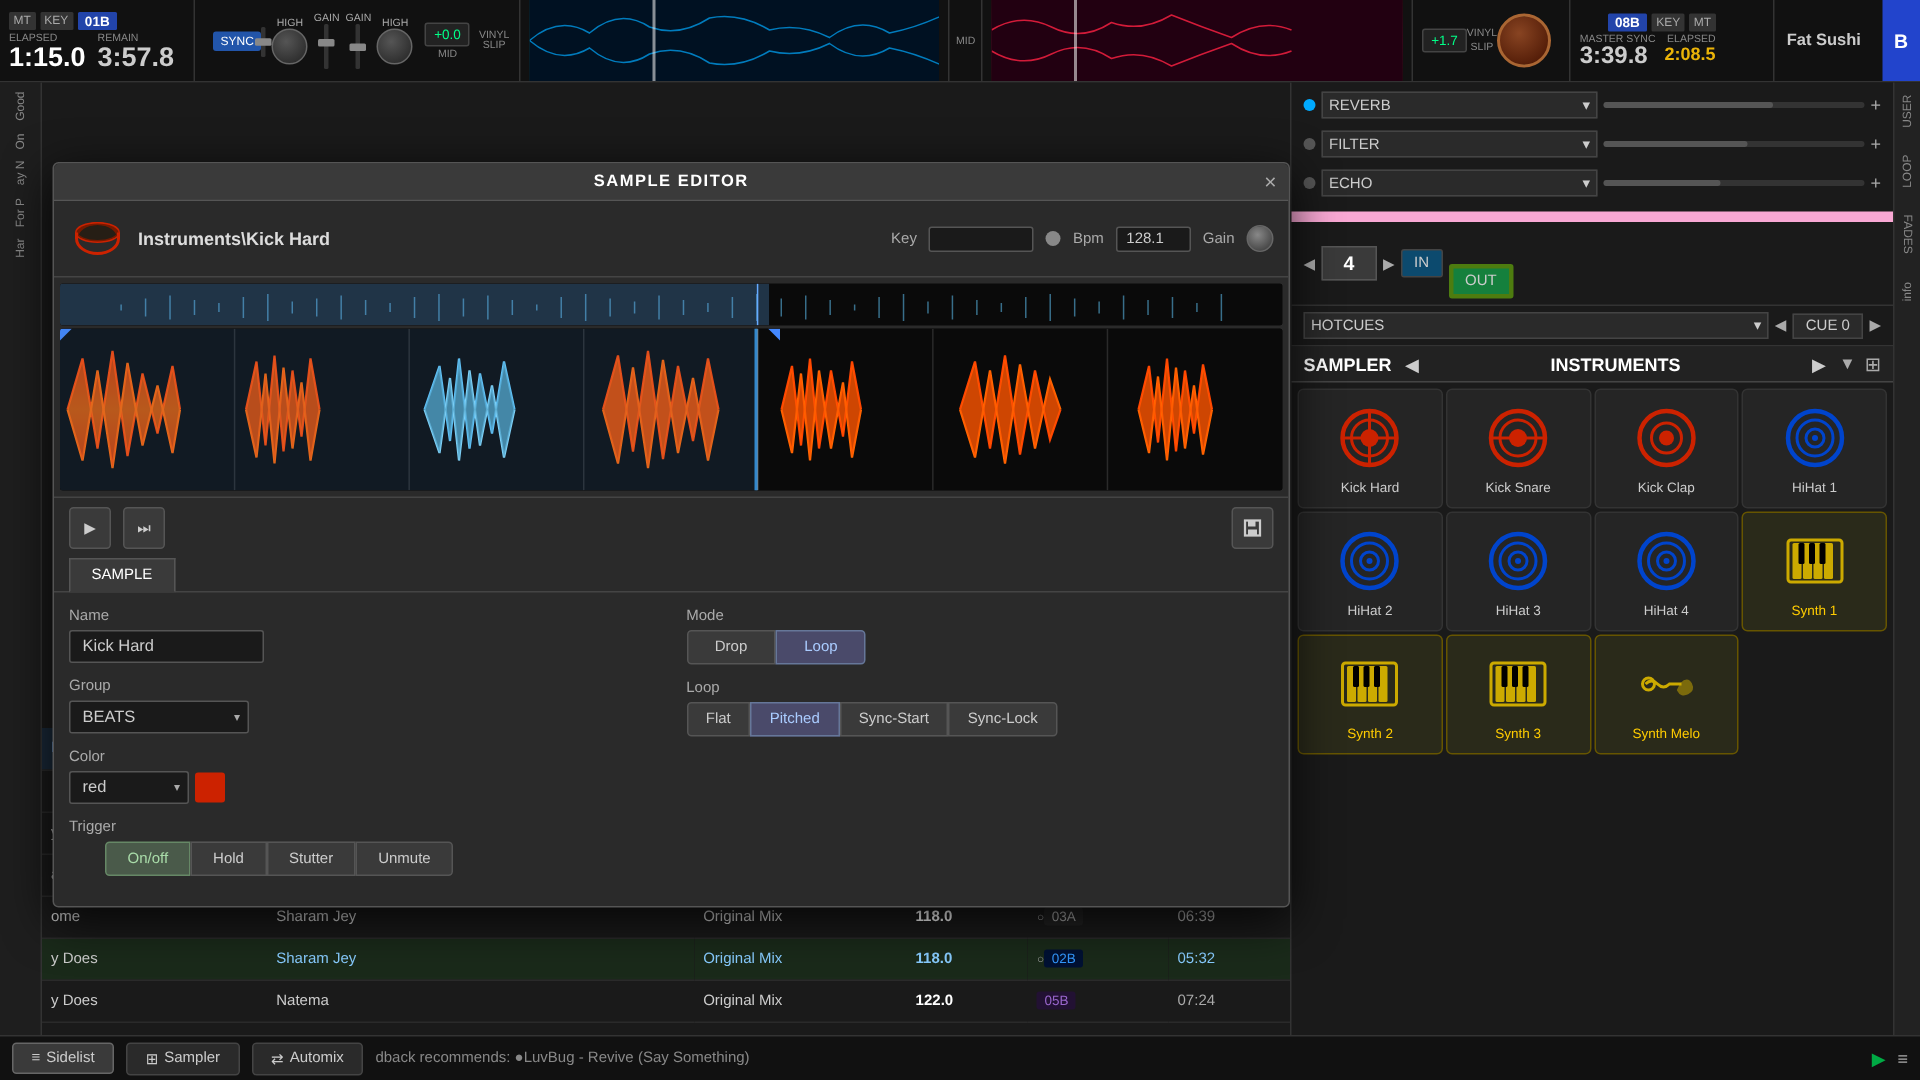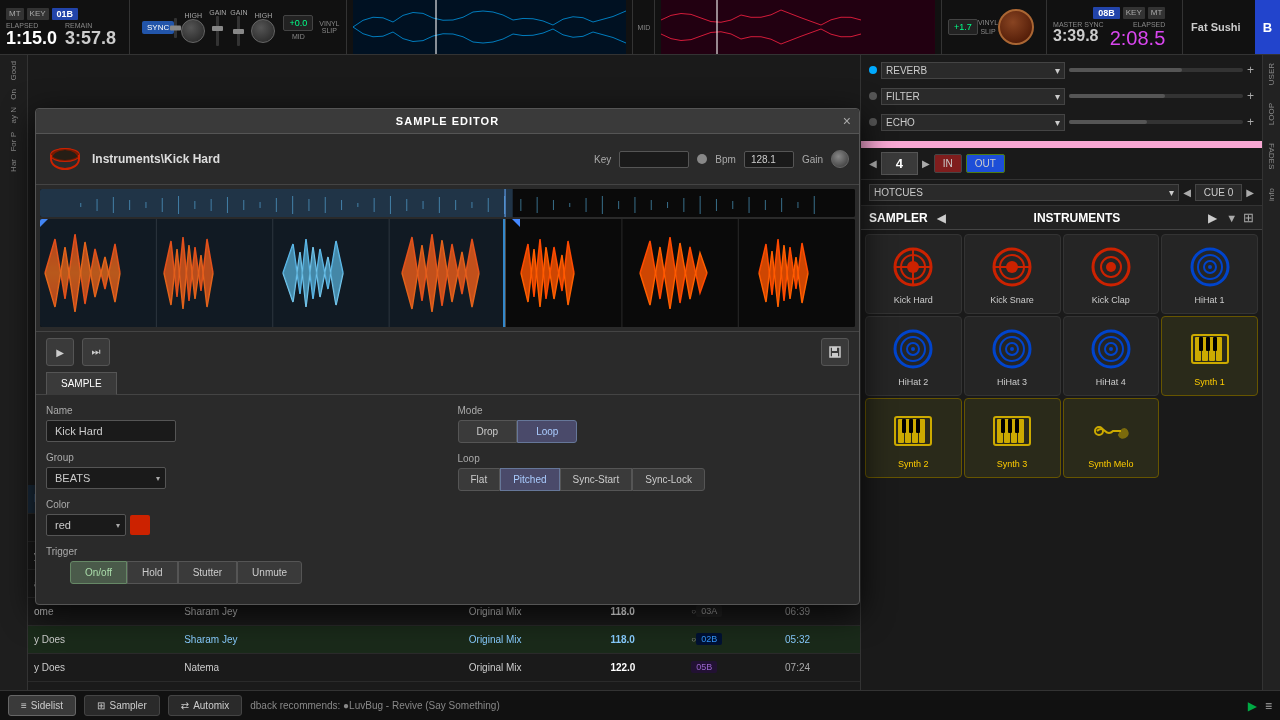--- a/index.html
+++ b/index.html
@@ -729,21 +729,21 @@
         <span style="background:#333;padding:1px 3px;font-size:8px;border-radius:1px;color:#aaa;">KEY</span>
         <span style="background:#333;padding:1px 3px;font-size:8px;border-radius:1px;color:#aaa;">MT</span>
       </div>
       <div style="display:flex;gap:6px;justify-content:flex-end;">
         <div>
           <div style="font-size:7px;color:#888;text-align:right;">MASTER SYNC</div>
           <div style="font-size:16px;color:#ccc;font-weight:bold;line-height:1;">3:39.8</div>
         </div>
         <div>
           <div style="font-size:7px;color:#888;text-align:right;">ELAPSED</div>
-          <div style="font-size:20px;color:#d946ef;font-weight:normal;line-height:1;">2:08.5</div>
+          <div style="font-size:12px;color:#eab308;font-weight:bold;line-height:1;">2:08.5</div>
         </div>
       </div>
     </div>
   </div>
 
   <div style="display:flex;align-items:center;padding:0 8px;border-left:1px solid #333;color:#ccc;font-size:11px;font-weight:bold;">
     <span>Fat Sushi</span>
   </div>
 
   <div style="background:#2244cc;color:#fff;font-weight:bold;padding:0 8px;display:flex;align-items:center;font-size:13px;">B</div>
@@ -861,22 +861,22 @@
           <div class="effect-slider-fill" style="width:45%;"></div>
         </div>
         <span class="effect-plus">+</span>
       </div>
     </div>
 
     <div style="display:flex;align-items:center;gap:4px;padding:4px 8px;border-bottom:1px solid #333;">
       <span style="color:#aaa;font-size:10px;cursor:pointer;">◀</span>
       <div style="background:#3a3a3a;border:1px solid #555;color:#fff;padding:3px 14px;font-size:13px;font-weight:bold;cursor:pointer;">4</div>
       <span style="color:#aaa;font-size:10px;cursor:pointer;">▶</span>
-      <button style="background:#7f1d1d;border:1px solid #444;color:#ccc;padding:3px 8px;font-size:10px;cursor:pointer;border-radius:2px;">IN</button>
-      <button style="background:#1d4ed8;border:1px solid #4d7c0f;color:#ccc;padding:3px 8px;font-size:10px;cursor:pointer;border-radius:2px;">OUT</button>
+      <button style="background:#0c4a6e;border:1px solid #444;color:#ccc;padding:3px 8px;font-size:10px;cursor:pointer;border-radius:2px;">IN</button>
+      <button style="background:#15803d;border:3px solid #4d7c0f;color:#ccc;padding:3px 8px;font-size:10px;cursor:pointer;border-radius:2px;margin-top:24px;">OUT</button>
     </div>
 
     <div class="hotcues-row">
       <div class="hotcues-select">
         <span>HOTCUES</span>
         <span>▾</span>
       </div>
       <span style="color:#aaa;font-size:10px;cursor:pointer;">◀</span>
       <span style="background:#2a2a2a;border:1px solid #444;color:#ccc;padding:2px 8px;font-size:10px;">CUE 0</span>
       <span style="color:#aaa;font-size:10px;cursor:pointer;">▶</span>

